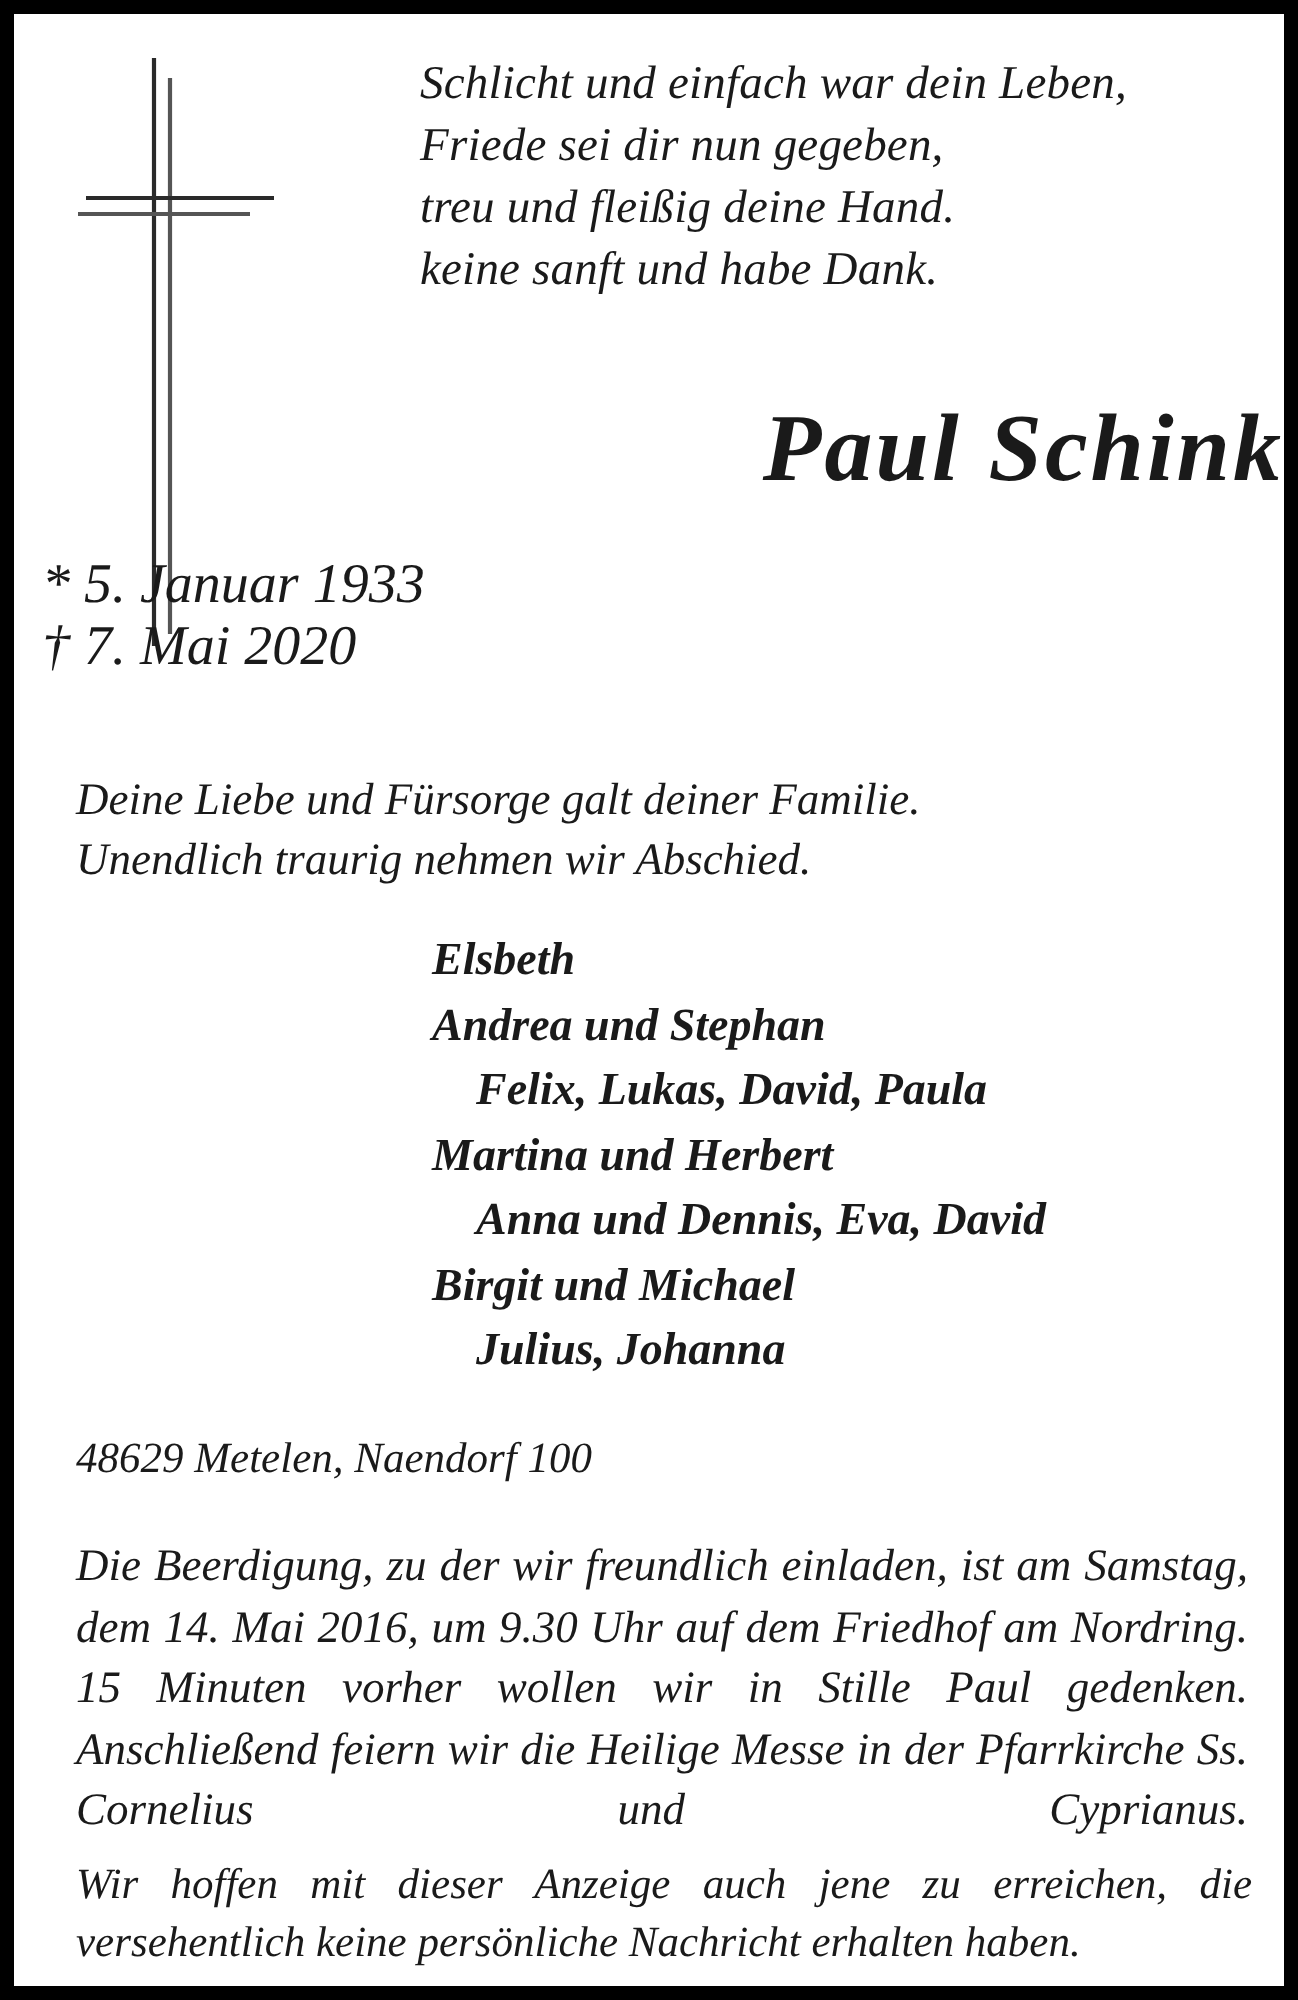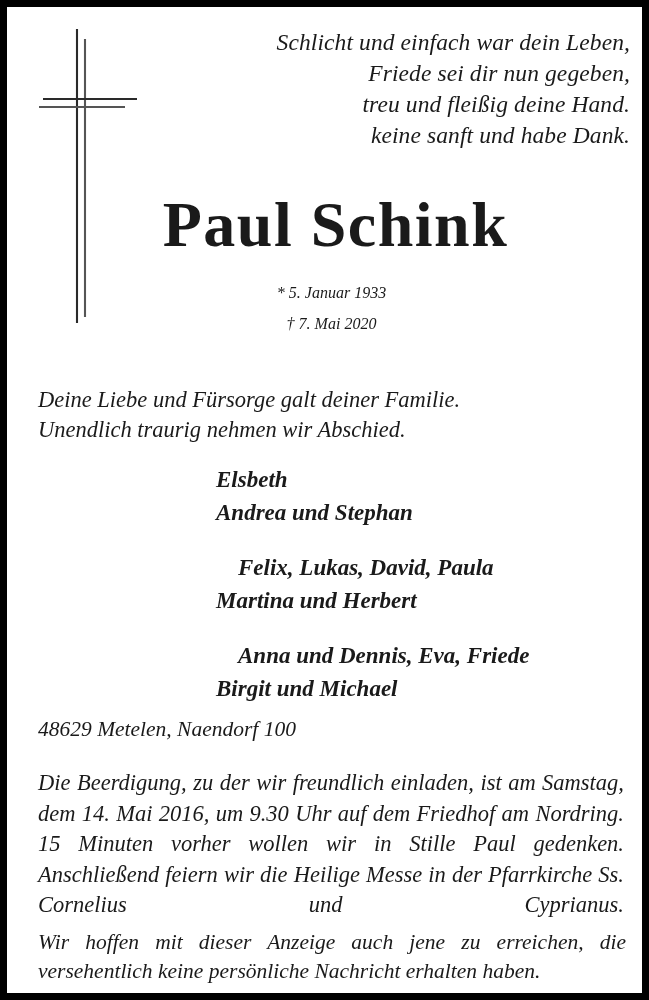--- a/index.html
+++ b/index.html
@@ -42,44 +42,44 @@
     position: absolute;
     left: 203px;
     top: 20px;
     width: 420px;
     font-style: italic;
     font-size: 23.5px;
     line-height: 31px;
     text-align: left;
     letter-spacing: 0.1px;
   }
-  .poem-line { display: block; white-space: pre; text-align: right; }
+  .poem-line { display: block; white-space: pre; }
 
   
   .deceased-name {
     position: absolute;
     left: 0;
     right: 0;
     top: 190px;
-    text-align: center;
+    text-align: right;
+    font-style: italic;
     font-weight: bold;
-    font-size: 64px;
+    font-size: 48px;
     line-height: 56px;
     letter-spacing: 1.5px;
     padding-left: 22px;
   }
 
   .dates {
     position: absolute;
     left: 0;
     right: 0;
     top: 270px;
-    text-align: center;
-    font-style: italic;
-    font-size: 16px;
+    font-style: italic;
+    font-size: 28px;
     line-height: 31px;
     padding-left: 14px;
   }
   .dates-line { display: block; }
 
   
   .tribute {
     position: absolute;
     left: 31px;
     top: 378px;
@@ -99,21 +99,21 @@
     font-style: italic;
     font-weight: bold;
     font-size: 23px;
     line-height: 32.5px;
   }
   .family-line {
     display: block;
     padding-left: 209px;
     white-space: pre;
   }
-  .family-line.indent { padding-left: 231px; margin-top: 23px; }
+  .family-line.indent { padding-left: 231px; }
 
   
   .address {
     position: absolute;
     left: 31px;
     top: 708px;
     font-style: italic;
     font-size: 21.5px;
     line-height: 28px;
   }
@@ -179,22 +179,23 @@
     <div class="tribute">
       <span class="tribute-line">Deine Liebe und Fürsorge galt deiner Familie.</span>
       <span class="tribute-line">Unendlich traurig nehmen wir Abschied.</span>
     </div>
 
     <div class="family">
       <span class="family-line">Elsbeth</span>
       <span class="family-line">Andrea und Stephan</span>
       <span class="family-line indent">Felix, Lukas, David, Paula</span>
       <span class="family-line">Martina und Herbert</span>
-      <span class="family-line indent">Anna und Dennis, Eva, Friede</span>
+      <span class="family-line indent">Anna und Dennis, Eva, David</span>
       <span class="family-line">Birgit und Michael</span>
+      <span class="family-line indent">Julius, Johanna</span>
     </div>
 
     <div class="address">48629 Metelen, Naendorf 100</div>
 
     <div class="funeral">Die Beerdigung, zu der wir freundlich einladen, ist am Samstag, dem 14. Mai 2016, um 9.30 Uhr auf dem Friedhof am Nordring. 15 Minuten vorher wollen wir in Stille Paul gedenken. Anschließend feiern wir die Heilige Messe in der Pfarrkirche Ss. Cornelius und Cyprianus.</div>
 
     <div class="closing">Wir hoffen mit dieser Anzeige auch jene zu erreichen, die versehentlich keine persönliche Nachricht erhalten haben.</div>
 
   </div>
 </div>

